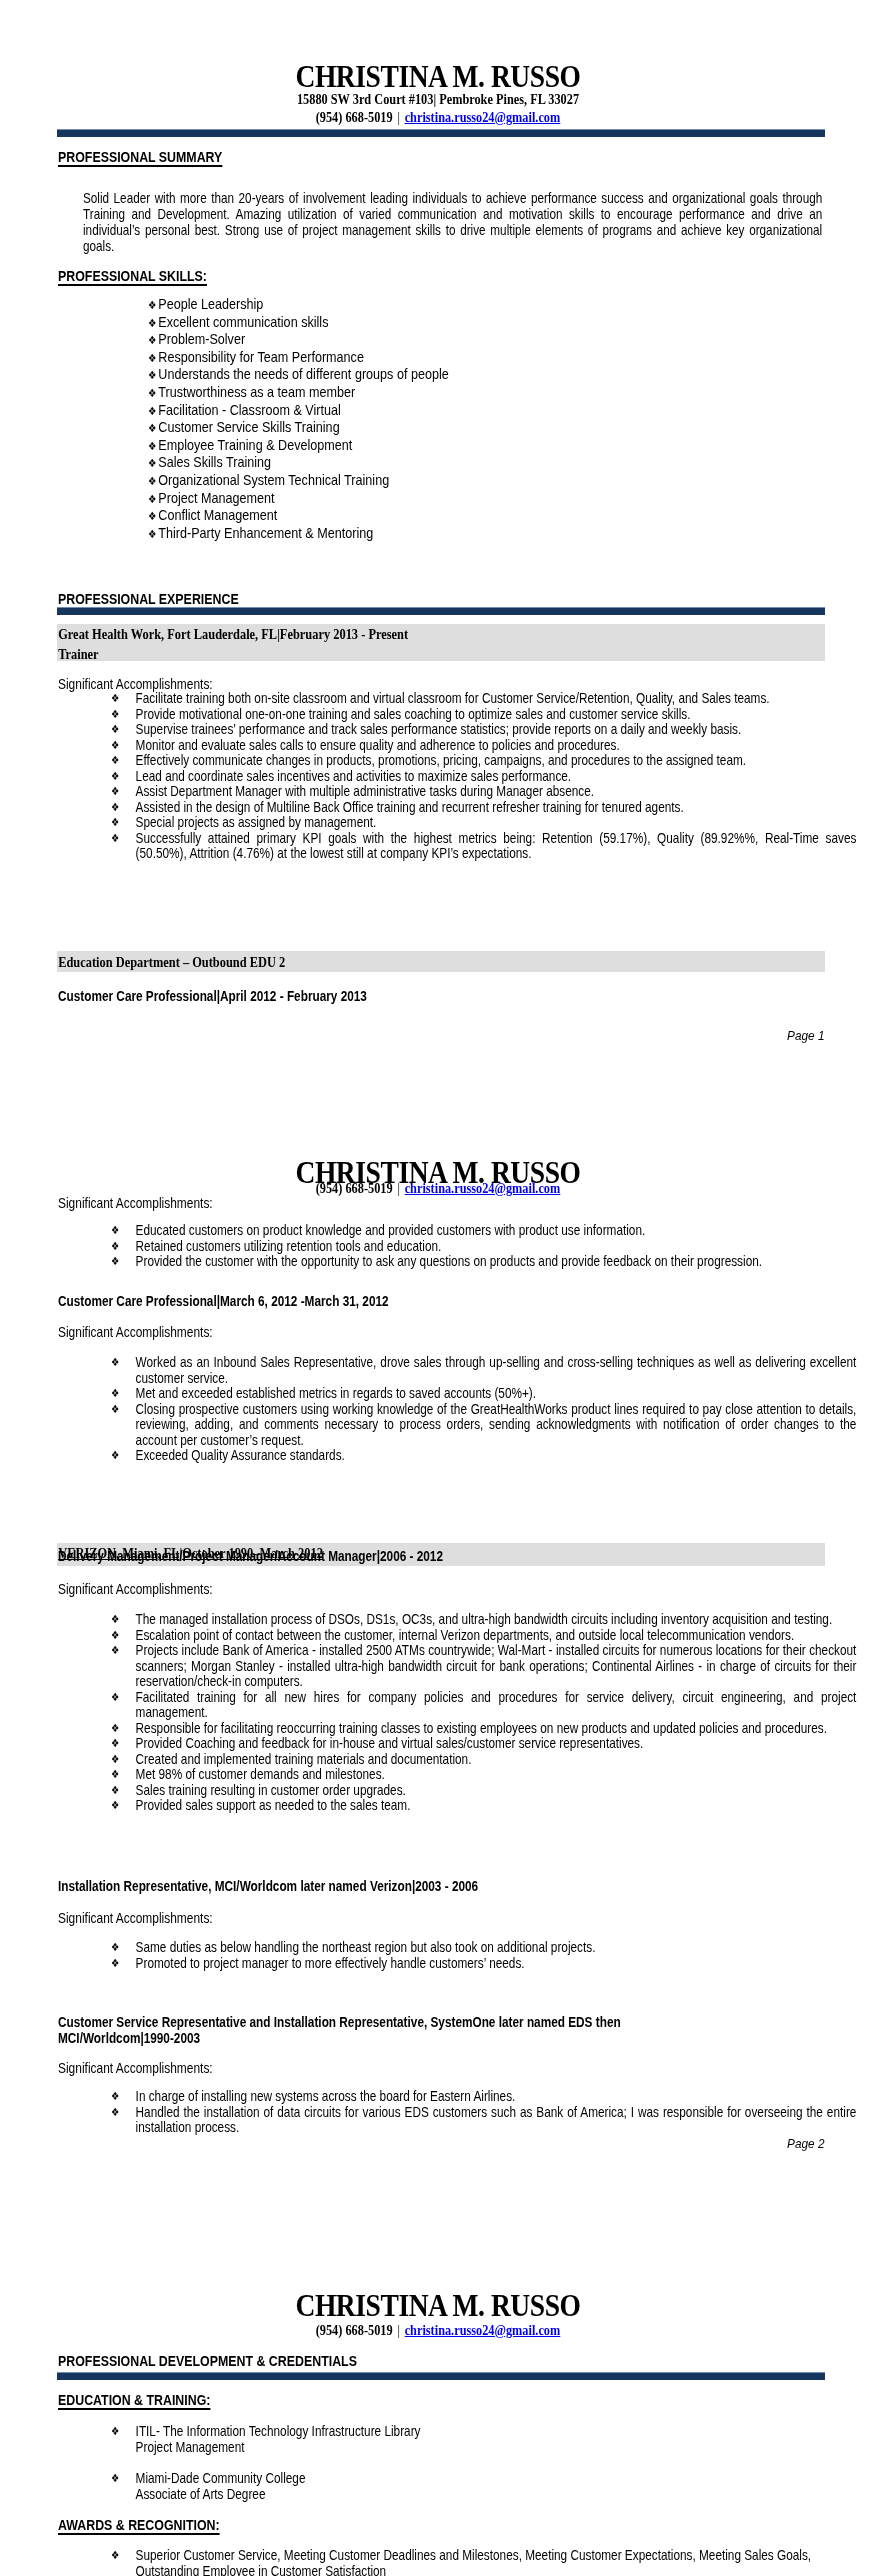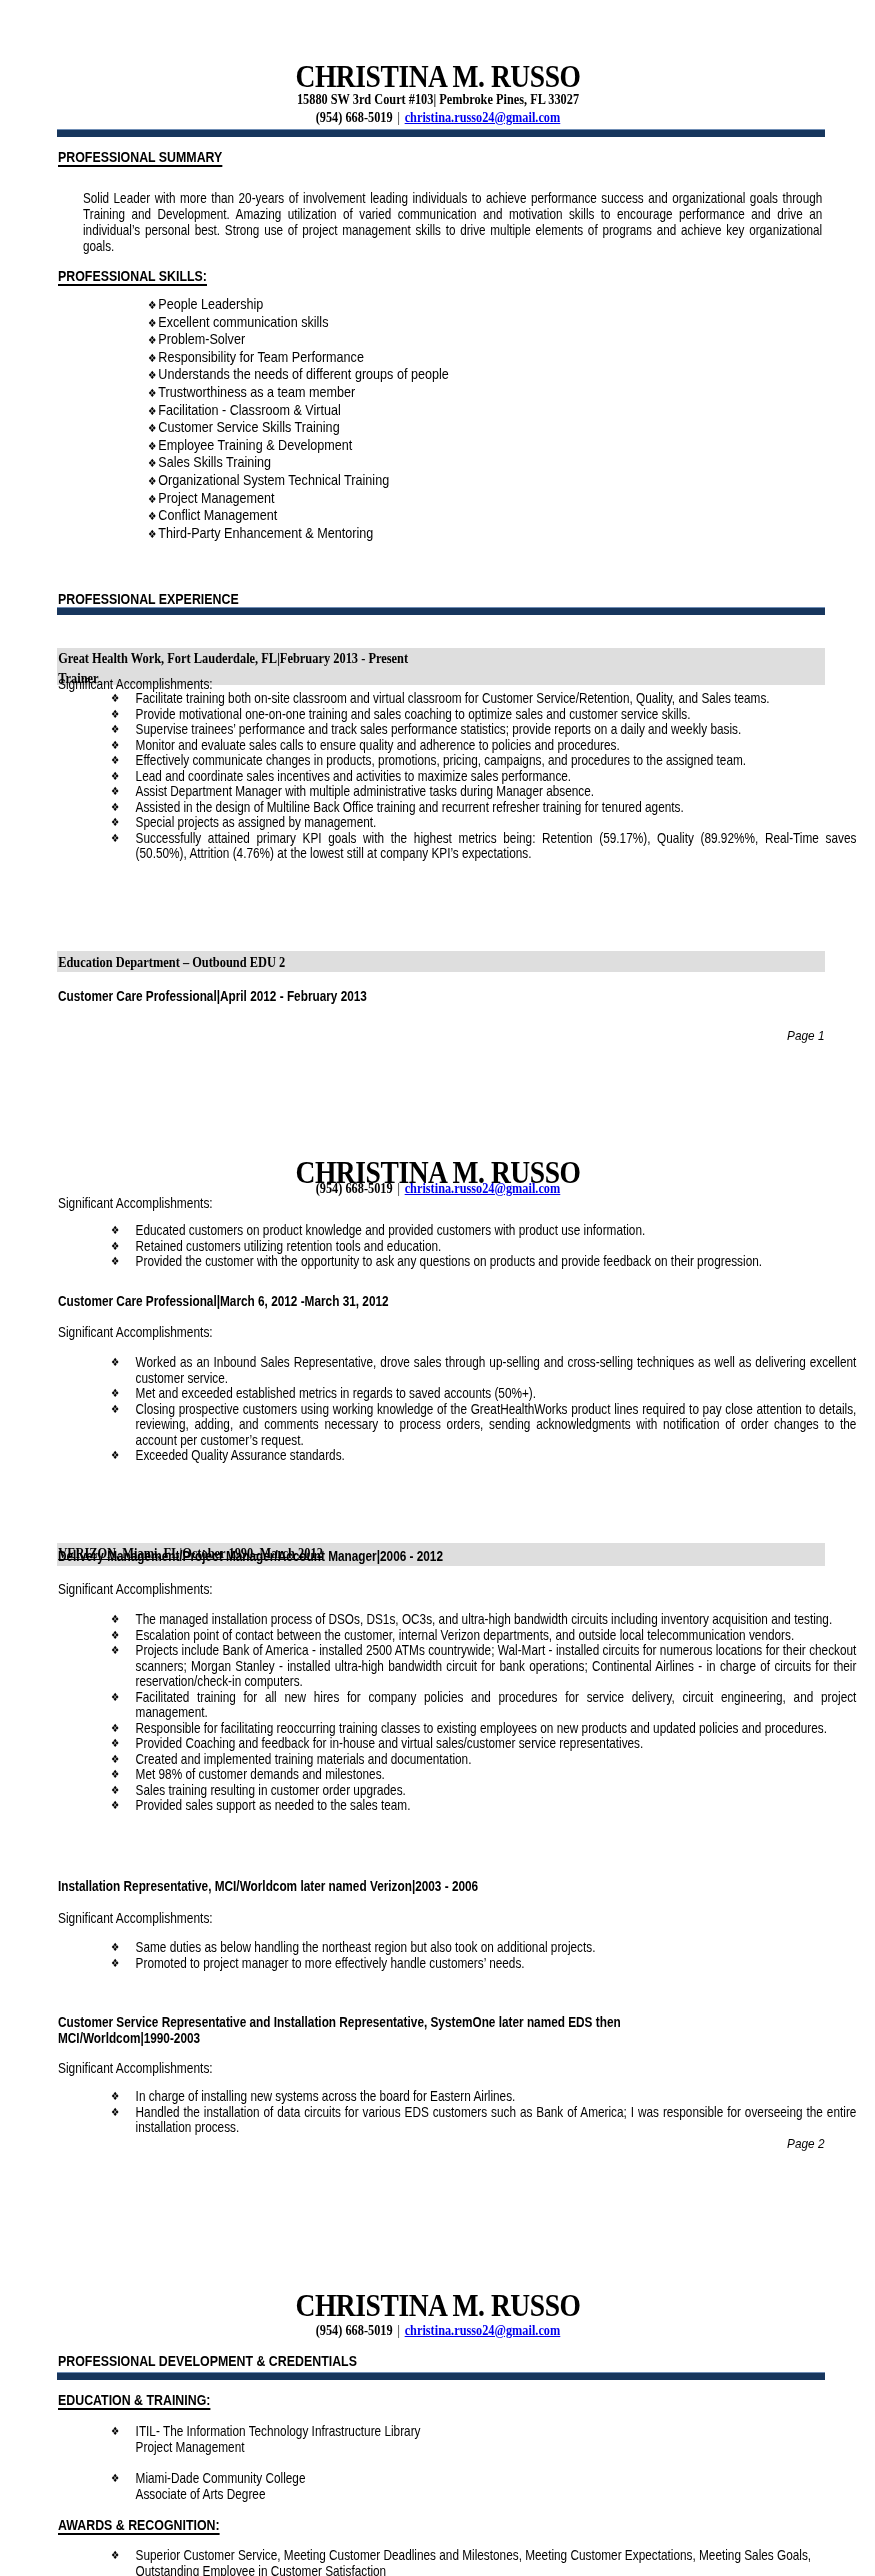--- a/index.html
+++ b/index.html
@@ -57,21 +57,21 @@
     <li><span class="dia">❖</span><span>Sales Skills Training</span></li>
     <li><span class="dia">❖</span><span>Organizational System Technical Training</span></li>
     <li><span class="dia">❖</span><span>Project Management</span></li>
     <li><span class="dia">❖</span><span>Conflict Management</span></li>
     <li><span class="dia">❖</span><span>Third-Party Enhancement &amp; Mentoring</span></li>
   </ul>
 
   <div class="abs sans h-plain" style="top:591px;">PROFESSIONAL EXPERIENCE</div>
   <div class="abs rule" style="top:607px;"></div>
 
-  <div class="abs band" style="top:648px;height:37px;">
+  <div class="abs band" style="top:624px;height:37px;">
     <div class="serif band-text" style="padding-top:0px;">Great  Health Work, Fort Lauderdale, FL|February 2013 - Present</div>
     <div class="serif band-text">Trainer</div>
   </div>
 
   <div class="abs sans sig" style="top:676px;">Significant Accomplishments:</div>
   <ul class="abs sans blist" style="top:691px;">
     <li><span class="dia">❖</span><span>Facilitate training both on-site classroom and virtual classroom for Customer Service/Retention, Quality, and Sales teams.</span></li>
     <li><span class="dia">❖</span><span>Provide motivational one-on-one training and sales coaching to optimize sales and customer service skills.</span></li>
     <li><span class="dia">❖</span><span>Supervise trainees’ performance and track sales performance statistics; provide reports on a daily and weekly basis.</span></li>
     <li><span class="dia">❖</span><span>Monitor and evaluate sales calls to ensure quality and adherence to policies and procedures.</span></li>

